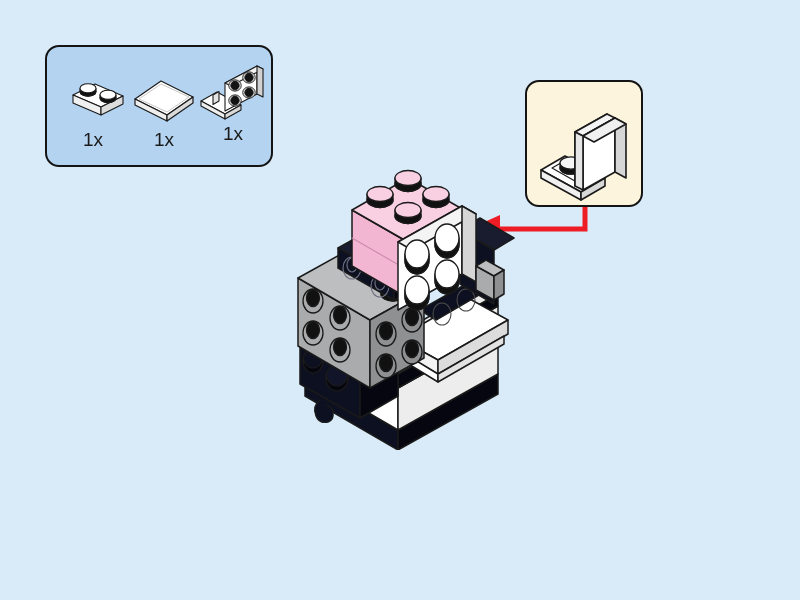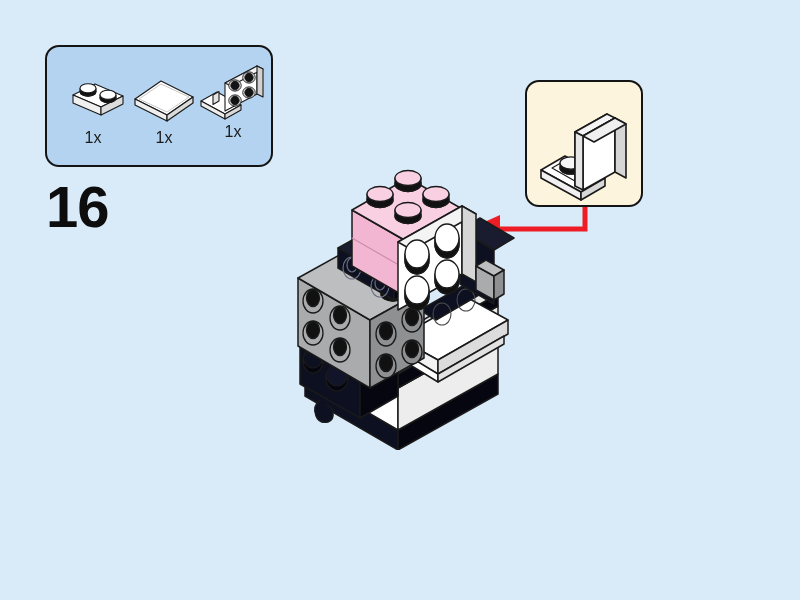--- a/index.html
+++ b/index.html
@@ -31,21 +31,21 @@
     border: 2.5px solid #141414;
     border-radius: 14px;
     box-sizing: border-box;
   }
   .part-slot {
     position: absolute;
     text-align: center;
   }
   .part-qty {
     font-family: "Liberation Sans", sans-serif;
-    font-size: 16px;
+    font-size: 19px;
     font-weight: 500;
     color: #1a1a1a;
     letter-spacing: 0px;
   }
 
   
   #step-number {
     position: absolute;
     left: 46px;
     top: 178px;
@@ -164,21 +164,20 @@
           <ellipse cx="40" cy="39.5" rx="6.2" ry="5.6" fill="#ffffff"></ellipse>
           <ellipse cx="40" cy="39.5" rx="4.2" ry="4.4" fill="#131313"></ellipse>
           <ellipse cx="54" cy="31.5" rx="6.2" ry="5.6" fill="#ffffff"></ellipse>
           <ellipse cx="54" cy="31.5" rx="4.2" ry="4.4" fill="#131313"></ellipse>
         </g>
       </svg>
       <div class="part-qty" style="margin-top:-6px;">1x</div>
     </div>
   </div>
 
-  <div id="step-number">16</div>
 
   <div id="callout-box">
     <svg width="113" height="122" viewBox="0 0 113 122" style="display:block;">
       <g stroke="#1a1a1a" stroke-width="1.6" stroke-linejoin="round">
 
         <polygon points="14,88 38,74 78,96 54,110" fill="#ffffff"></polygon>
 
         <polygon points="14,88 54,110 54,118 14,96" fill="#f0f0f0"></polygon>
 
         <polygon points="54,110 78,96 78,104 54,118" fill="#d8d8d8"></polygon>

